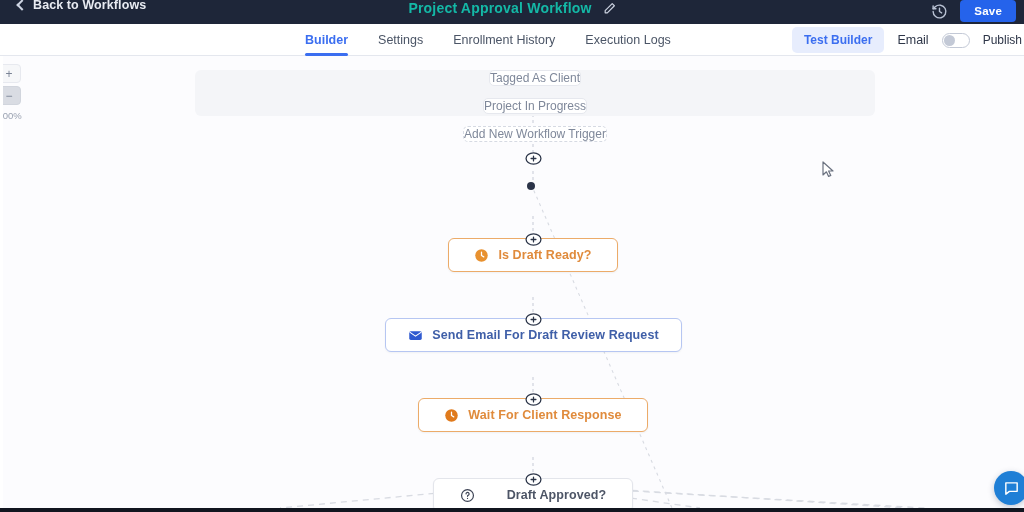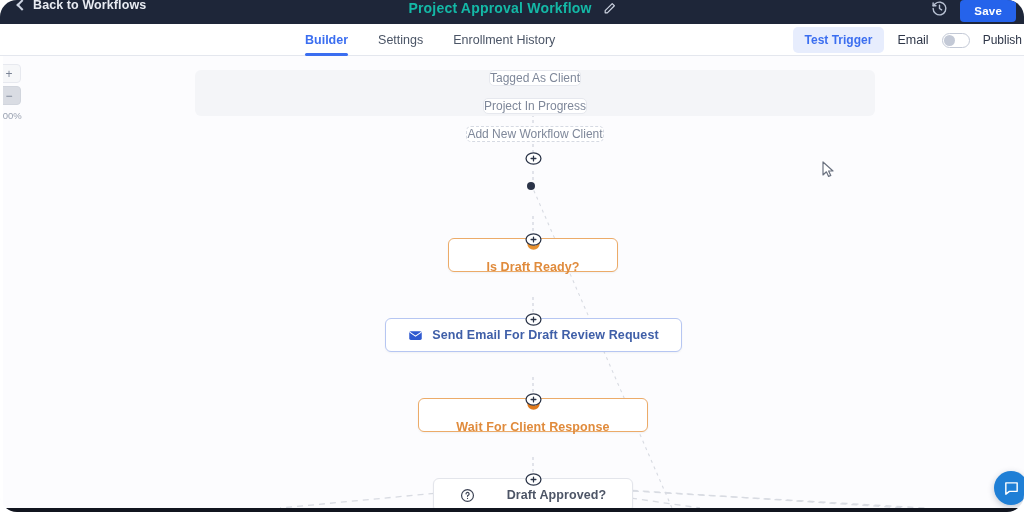--- a/index.html
+++ b/index.html
@@ -3,21 +3,21 @@
 <meta charset="utf-8">
 <style>
   * { box-sizing: border-box; margin: 0; padding: 0; }
   html, body {
     width: 1024px; height: 512px;
     overflow: hidden;
     font-family: "Liberation Sans", sans-serif;
     background: #ffffff;
   }
 
-  #app { position: relative; width: 1024px; height: 512px; overflow: hidden; background:#fbfbfd;border-radius:17px; }
+  #app { position: relative; width: 1024px; height: 512px; overflow: hidden; background:#fbfbfd; }
 
   
   .topbar {
     position: absolute; left: 0; top: -14px; width: 1024px; height: 38px;
     background: #1e2639;
     display: flex; align-items: center;
     z-index: 40;
   }
   .back-link {
     display: flex; align-items: center; gap: 7px;
@@ -32,21 +32,21 @@
   }
   .wf-title-wrap {
     position:absolute; left:0; right:0; top:14px;
     display:flex; align-items:center; justify-content:center; gap:11px;
     pointer-events:none;
   }
   .wf-title { color:#14b8a6; font-size:14px; font-weight:700; letter-spacing:.2px; }
   .pencil-icon { width:13px; height:13px; color:#cdd4e2; }
   .topbar-right {
     position:absolute; right:8px; top:14px;
-    display:flex; align-items:flex-start; gap:12px;
+    display:flex; align-items:center; gap:12px;
   }
   .history-icon { width:17px; height:17px; color:#b9c2d4; cursor:pointer; }
   .save-btn {
     background:#2563eb; color:#fff; border:none; border-radius:4px;
     font-size:11.5px; font-weight:700; padding:5px 14px;
     font-family:"Liberation Sans", sans-serif; cursor:pointer;
     letter-spacing:.2px;
   }
 
   
@@ -127,21 +127,21 @@
   .trigger-card.dashed { border:1px dashed #d6dae3; }
 
   
   .node {
     position:absolute; height:34px; background:#ffffff;
     border-radius:6px; display:flex; align-items:center; justify-content:center;
     gap:9px; padding:0 18px; cursor:pointer; z-index:10;
     box-shadow: 0 1px 2px rgba(20,30,60,.05);
   }
   .node-label { font-size:12.5px; font-weight:700; white-space:nowrap; letter-spacing:.1px; }
-  .node.orange { border:1.4px solid #ecab69;flex-direction:column; }
+  .node.orange { border:1.4px solid #ecab69; }
   .node.orange .node-label { color:#e08b3c; }
   .node.blue { border:1.4px solid #b6c6f2;justify-content:center; }
   .node.blue .node-label { color:#3f5fa8; }
   .node.gray { border:1.2px solid #e3e5eb; }
   .node.gray .node-label { color:#4d5566;margin-left:23px; }
   .node-icon { width:15px; height:15px; flex:none; display:block; }
 
   
   .plus-node {
     position:absolute; width:17px; height:17px; z-index:11; cursor:pointer;
@@ -202,23 +202,24 @@
       </svg>
       <button class="save-btn">Save</button>
     </div>
   </div>
 
   <div class="tabsbar">
     <div class="tabs">
       <div class="tab active">Builder</div>
       <div class="tab">Settings</div>
       <div class="tab">Enrollment History</div>
+      <div class="tab">Execution Logs</div>
     </div>
     <div class="tabs-right">
-      <button class="test-wf-btn">Test Trigger</button>
+      <button class="test-wf-btn">Test Builder</button>
       <span class="draft-label">Email</span>
       <div class="toggle">
         <span class="knob"></span>
       </div>
       <span class="publish-label">Publish</span>
     </div>
   </div>
 
   <div class="canvas">
 
@@ -246,21 +247,21 @@
 
     <div class="zoom-controls">
       <div class="zoom-btn plus">+</div>
       <div class="zoom-btn minus">−</div>
       <div class="zoom-pct">100%</div>
     </div>
 
     <div class="trigger-strip">
       <div class="trigger-card">Tagged As Client</div>
       <div class="trigger-card">Project In Progress</div>
-      <div class="trigger-card dashed">Add New Workflow Client</div>
+      <div class="trigger-card dashed">Add New Workflow Trigger</div>
     </div>
 
     <div class="plus-node" style="left:525px; top:94px;">
       <svg viewBox="0 0 24 24" width="17" height="17">
         <ellipse cx="12" cy="12" rx="10.5" ry="8" fill="#ffffff" stroke="#2b3448" stroke-width="1.8"></ellipse>
         <path d="M12 8.6v6.8M8.6 12h6.8" stroke="#2b3448" stroke-width="1.8" stroke-linecap="round"></path>
       </svg>
     </div>
 
     <div class="anchor-dot" style="left:527px; top:126px;"></div>

